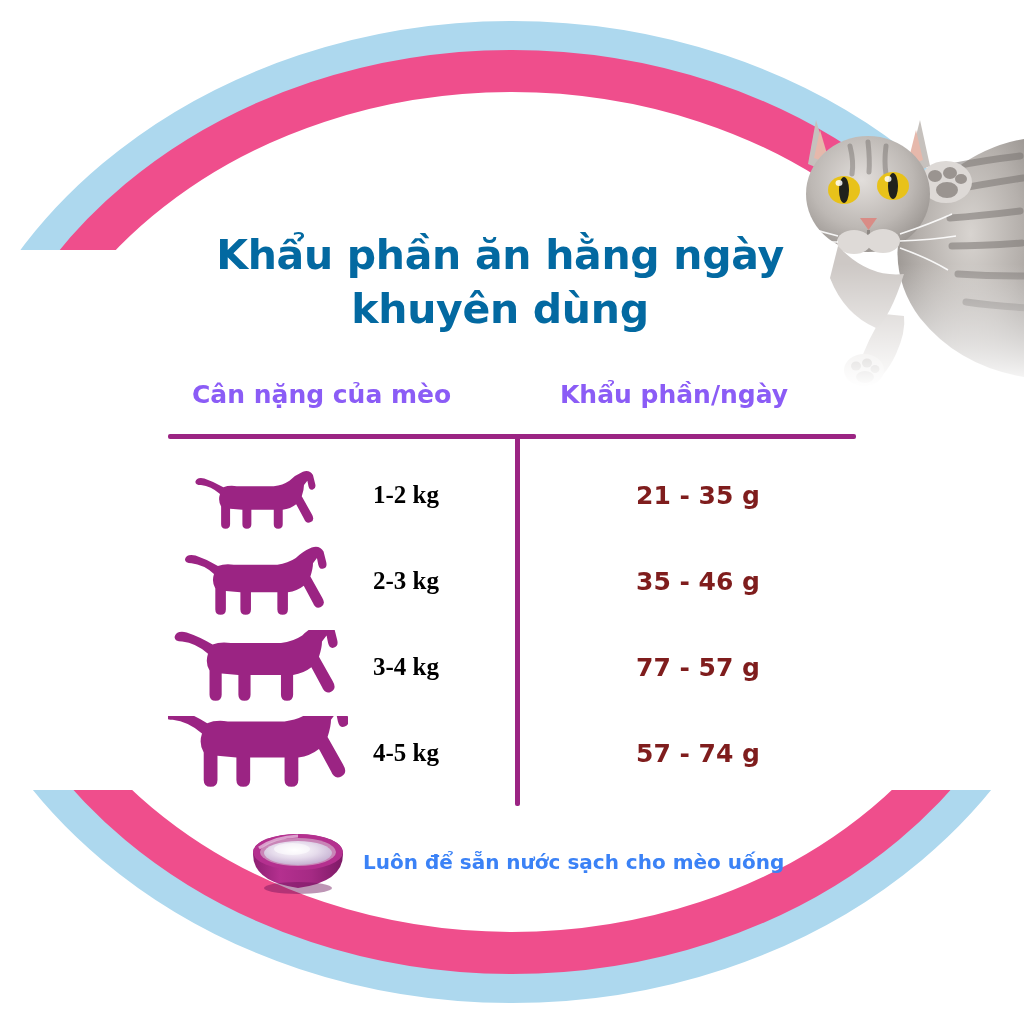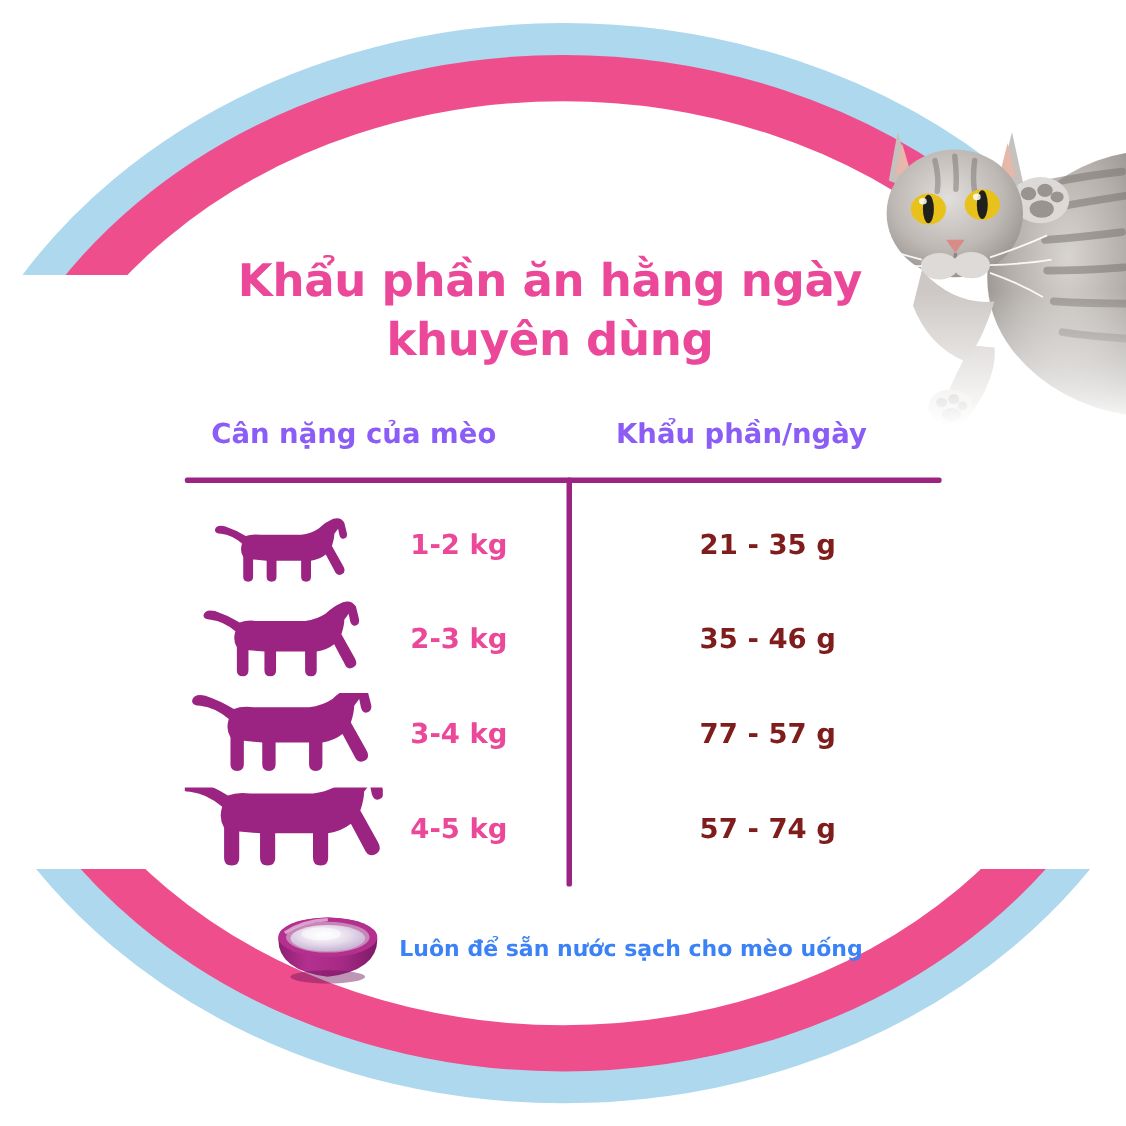--- a/index.html
+++ b/index.html
@@ -37,21 +37,21 @@
 
   
   .title-block {
     position: absolute;
     left: 150px;
     top: 228px;
     width: 700px;
     text-align: center;
   }
   .title-line {
-    color: #ec4899;
+    color: #0369a1;
     font-size: 41px;
     font-weight: bold;
     line-height: 54px;
     letter-spacing: -0.3px;
     white-space: nowrap;
   }
 
   
   .col-head {
     position: absolute;
@@ -96,24 +96,25 @@
     bottom: 6px;
     width: 180px;
     height: 74px;
   }
   .row .cat-icon svg { display: block; }
   .row .weight {
     position: absolute;
     left: 205px;
     top: 50%;
     transform: translateY(-50%);
-    color: #ec4899;
+    color: #000000;
     font-size: 25px;
     font-weight: bold;
     white-space: nowrap;
+    font-family: Liberation Serif, serif;
   }
   .row .portion {
     position: absolute;
     left: 380px;
     width: 300px;
     top: 50%;
     transform: translateY(-50%);
     text-align: center;
     color: #7f1d1d;
     font-size: 25px;

